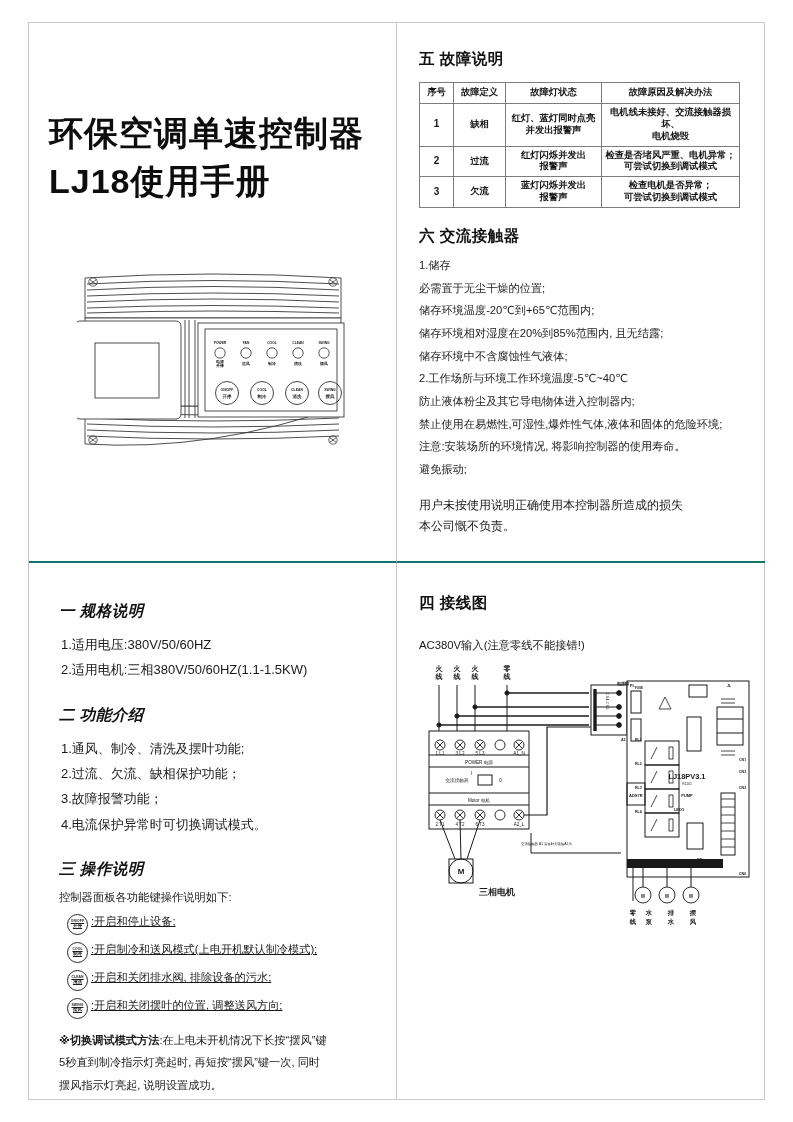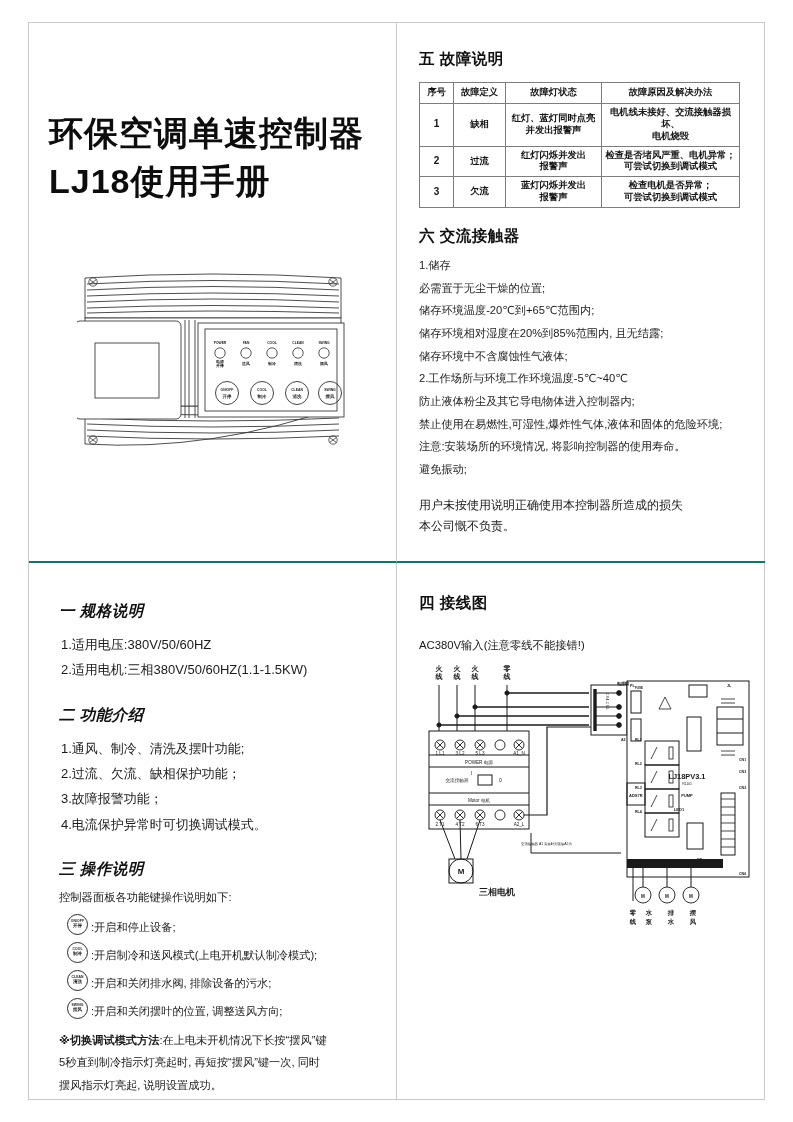--- a/index.html
+++ b/index.html
@@ -94,23 +94,24 @@
   .decl p { font-size: 12px; line-height: 1.72; }
 
   
   .c3-inner { padding: 38px 26px 0 30px; }
   .c3-inner h2.sec { margin-bottom: 10px; font-style: italic; }
   .c3-inner .grp { margin-bottom: 22px; }
   .c3-inner .li { font-size: 13px; line-height: 1.95; padding-left: 2px; }
   .op-intro { font-size: 11.3px; margin-bottom: 9px; }
   .op-row {
     display: flex;
-    align-items: flex-end;
+    align-items: flex-start;
     margin-bottom: 7px;
     padding-left: 8px;
+    text-decoration: underline;
   }
   .btn-glyph {
     width: 21px; height: 21px;
     border: 1.1px solid #2b2b2b;
     border-radius: 50%;
     flex: 0 0 auto;
     display: flex; flex-direction: column;
     align-items: center; justify-content: center;
     line-height: 1;
     margin-right: 3px;

